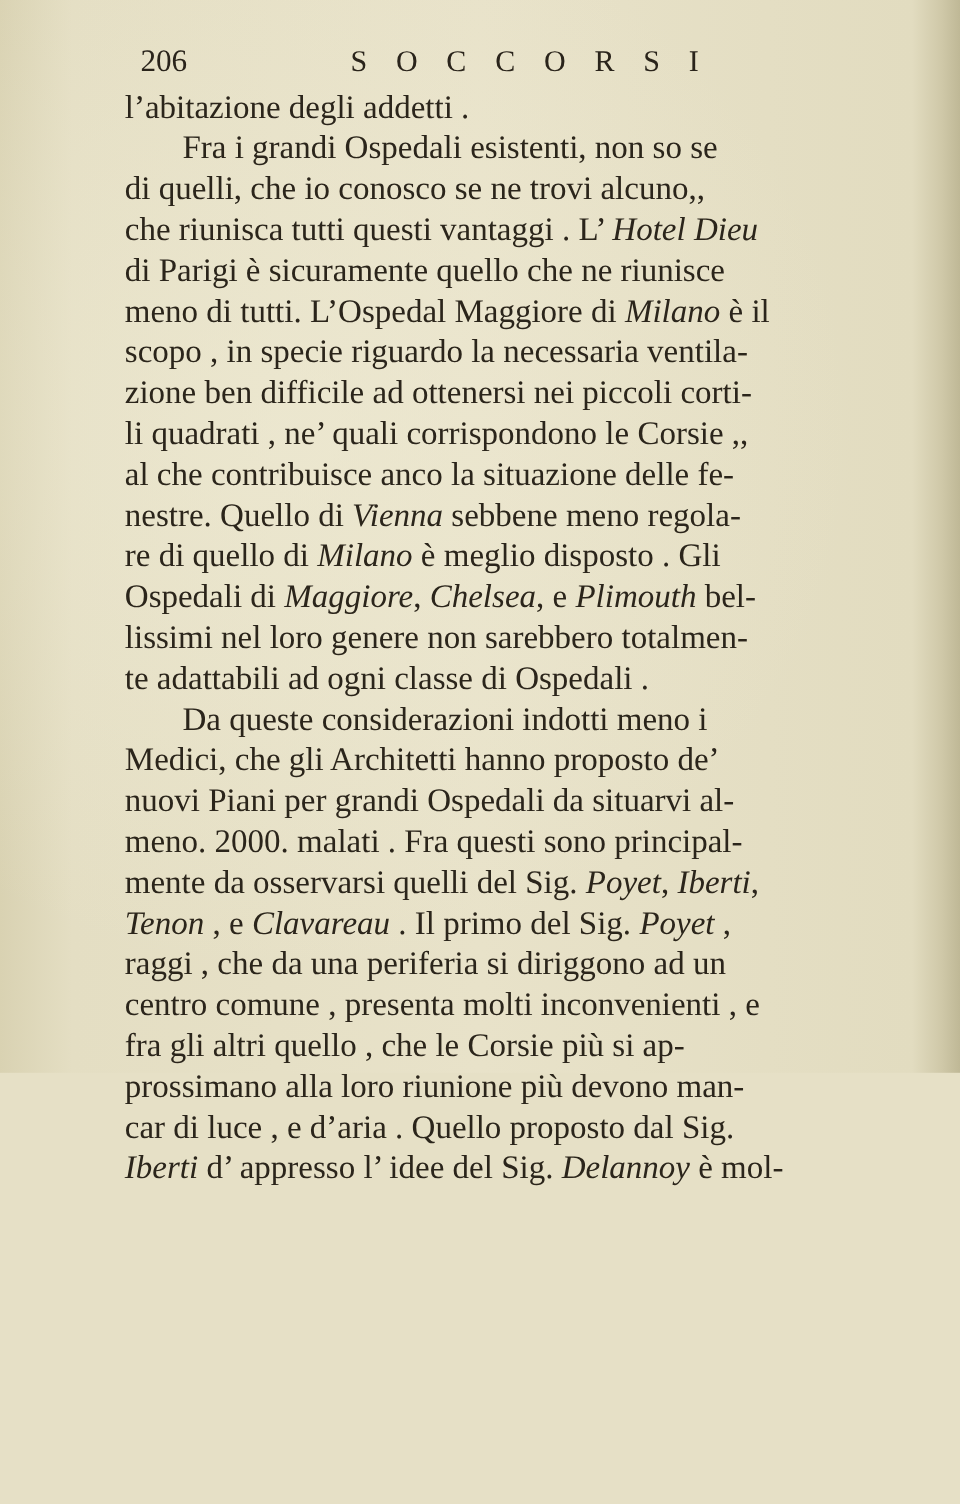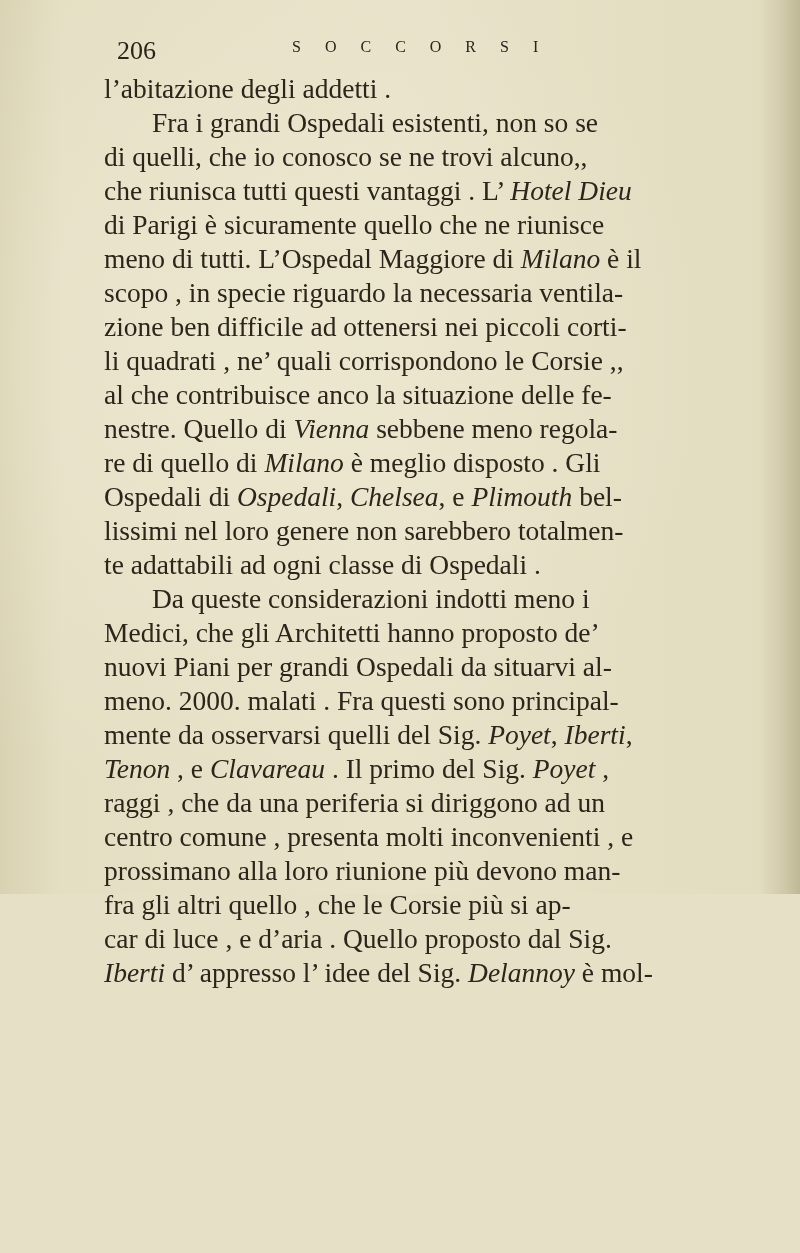--- a/index.html
+++ b/index.html
@@ -33,21 +33,21 @@
     .page-number {
       position: absolute;
       left: 0;
       top: 0;
       font-size: 26px;
     }
     .running-head {
       position: absolute;
       left: 175px;
       top: 2px;
-      font-size: 16px;
+      font-size: 25px;
       letter-spacing: 24px;
       text-transform: uppercase;
     }
     .body-text {
       position: absolute;
       left: 104px;
       top: 72px;
       width: 690px;
       font-family: "Liberation Serif", serif;
       font-size: 27.5px;
@@ -81,29 +81,29 @@
       <span class="line"><span>di quelli, che io conosco se ne trovi alcuno,,</span></span>
       <span class="line"><span>che riunisca tutti questi vantaggi . L’ </span><em>Hotel Dieu</em></span>
       <span class="line"><span>di Parigi è sicuramente quello che ne riunisce</span></span>
       <span class="line"><span>meno di tutti. L’Ospedal Maggiore di </span><em>Milano</em><span> è il</span></span>
       <span class="line"><span>scopo , in specie riguardo la necessaria ventila-</span></span>
       <span class="line"><span>zione ben difficile ad ottenersi nei piccoli corti-</span></span>
       <span class="line"><span>li quadrati , ne’ quali corrispondono le Corsie ,,</span></span>
       <span class="line"><span>al che contribuisce anco la situazione delle fe-</span></span>
       <span class="line"><span>nestre. Quello di </span><em>Vienna</em><span> sebbene meno regola-</span></span>
       <span class="line"><span>re di quello di </span><em>Milano</em><span> è meglio disposto . Gli</span></span>
-      <span class="line"><span>Ospedali di </span><em>Ospedali</em><span>, </span><em>Chelsea</em><span>, e </span><em>Plimouth</em><span> bel-</span></span>
+      <span class="line"><span>Ospedali di </span><em>Maggiore</em><span>, </span><em>Chelsea</em><span>, e </span><em>Plimouth</em><span> bel-</span></span>
       <span class="line"><span>lissimi nel loro genere non sarebbero totalmen-</span></span>
       <span class="line"><span>te adattabili ad ogni classe di Ospedali .</span></span>
       <span class="line indent"><span>Da queste considerazioni indotti meno i</span></span>
       <span class="line"><span>Medici, che gli Architetti hanno proposto de’</span></span>
       <span class="line"><span>nuovi Piani per grandi Ospedali da situarvi al-</span></span>
       <span class="line"><span>meno. 2000. malati . Fra questi sono principal-</span></span>
       <span class="line"><span>mente da osservarsi quelli del Sig. </span><em>Poyet</em><span>, </span><em>Iberti</em><span>,</span></span>
       <span class="line"><em>Tenon</em><span> , e </span><em>Clavareau</em><span> . Il primo del Sig. </span><em>Poyet</em><span> ,</span></span>
       <span class="line"><span>raggi , che da una periferia si diriggono ad un</span></span>
       <span class="line"><span>centro comune , presenta molti inconvenienti , e</span></span>
+      <span class="line"><span>fra gli altri quello , che le Corsie più si ap-</span></span>
       <span class="line"><span>prossimano alla loro riunione più devono man-</span></span>
-      <span class="line"><span>fra gli altri quello , che le Corsie più si ap-</span></span>
       <span class="line"><span>car di luce , e d’aria . Quello proposto dal Sig.</span></span>
       <span class="line"><em>Iberti</em><span> d’ appresso l’ idee del Sig. </span><em>Delannoy</em><span> è mol-</span></span>
     </div>
 </div>
 
 </body></html>

